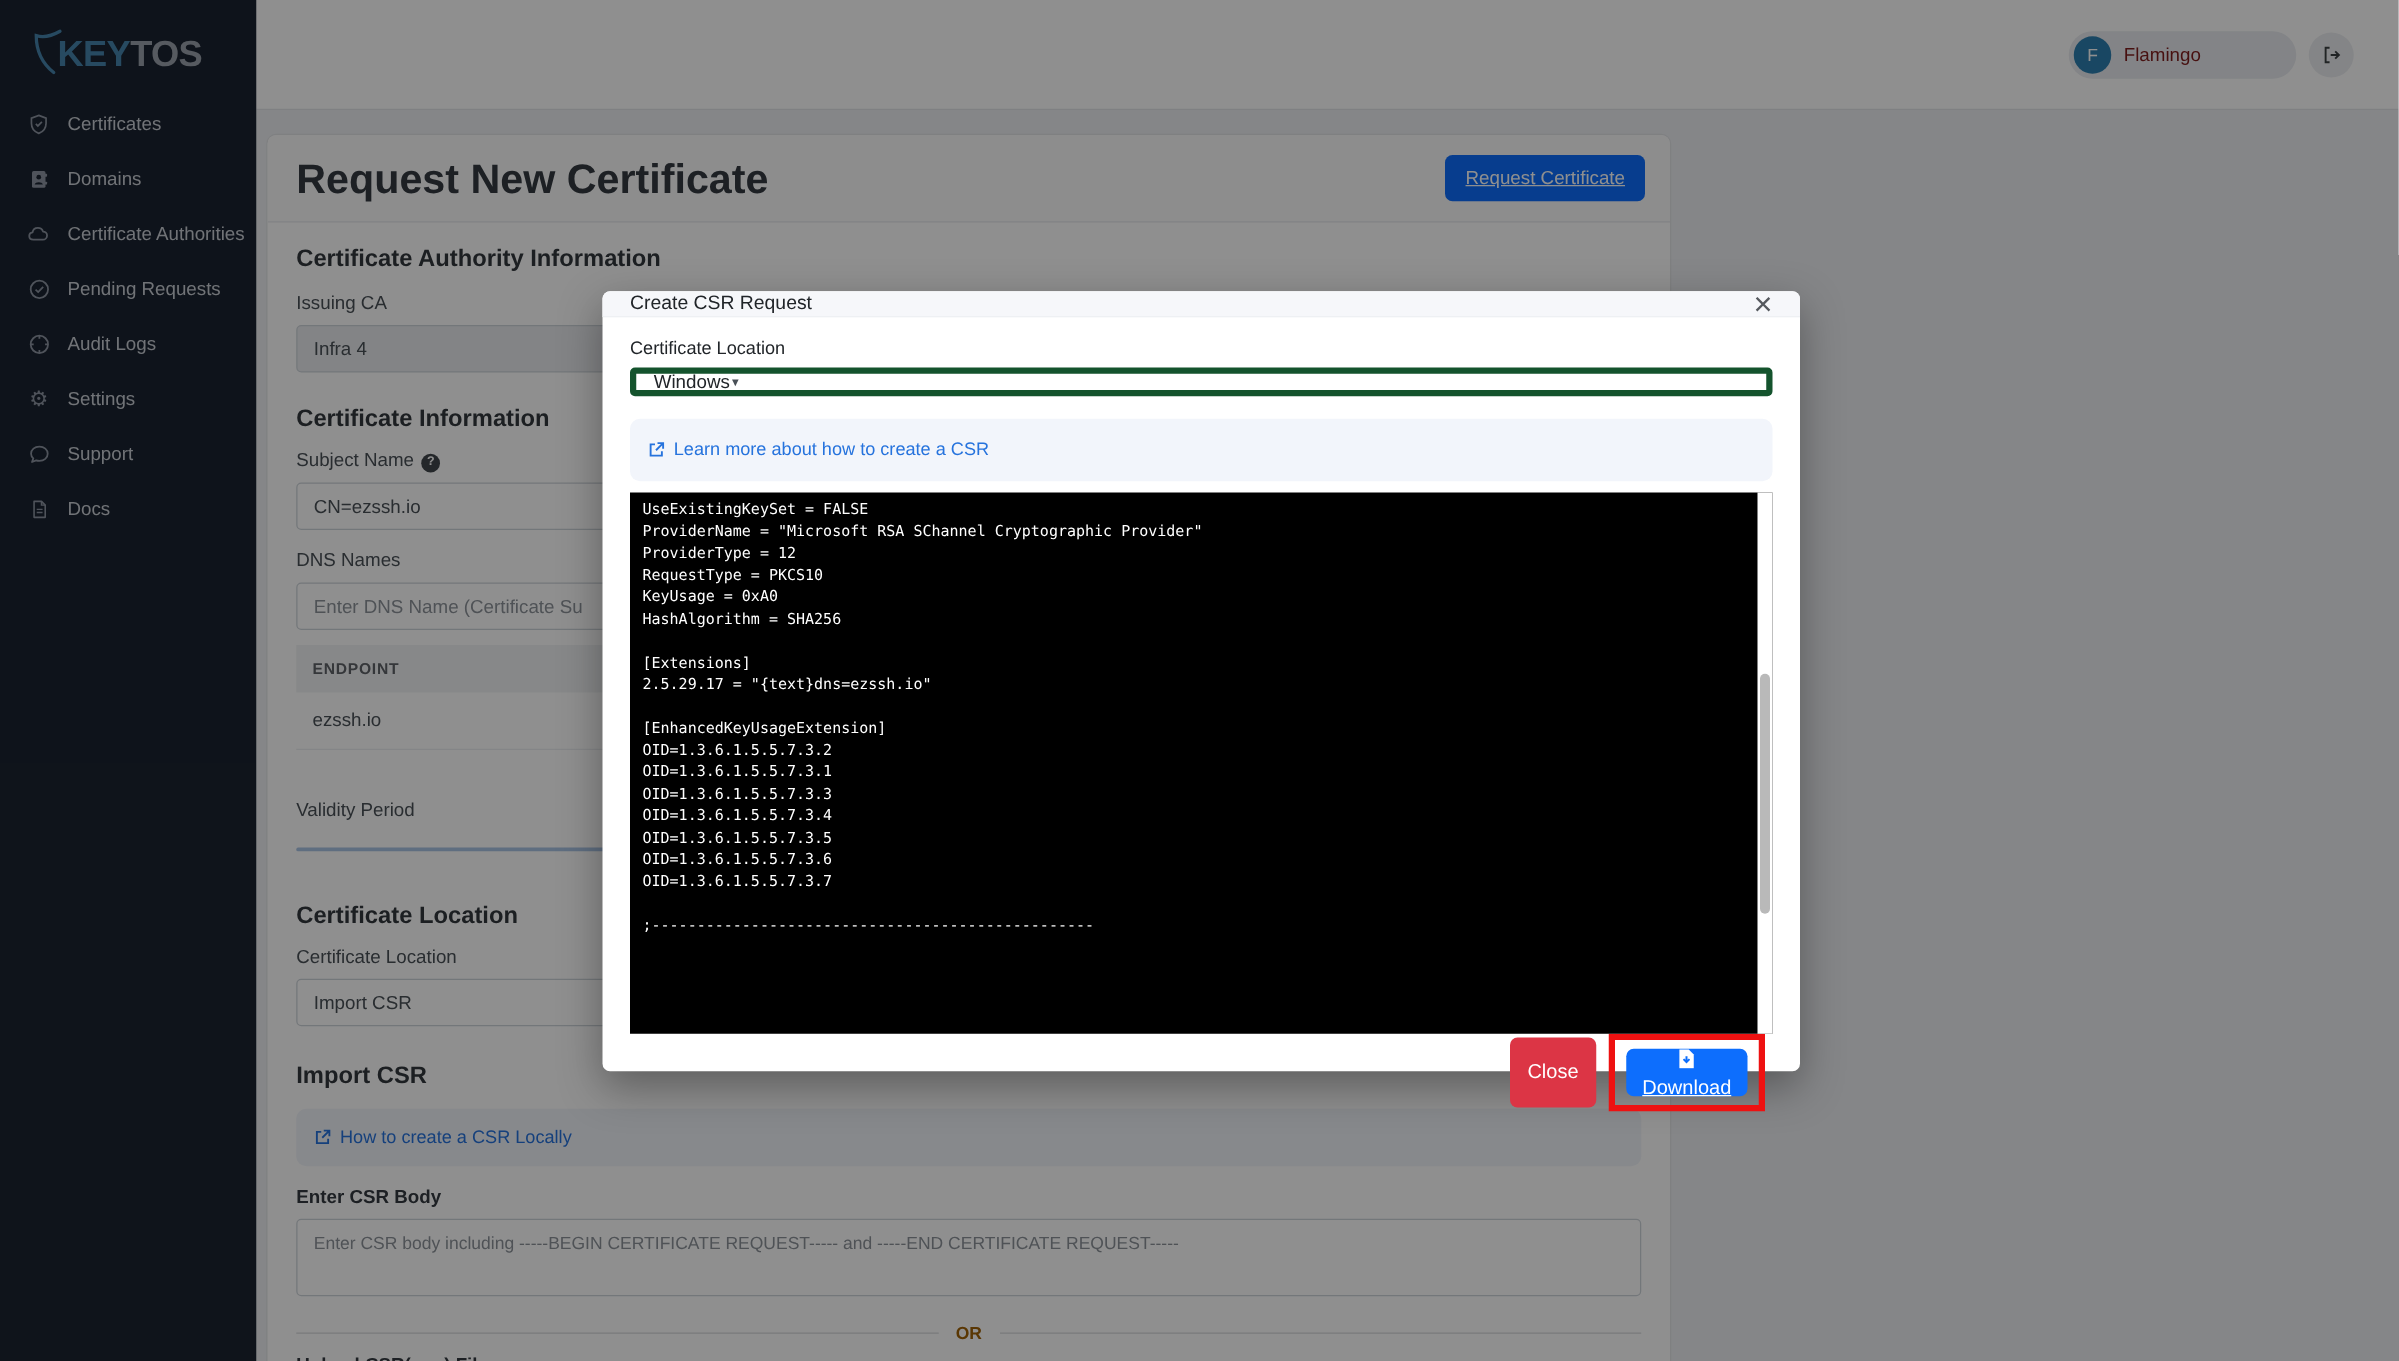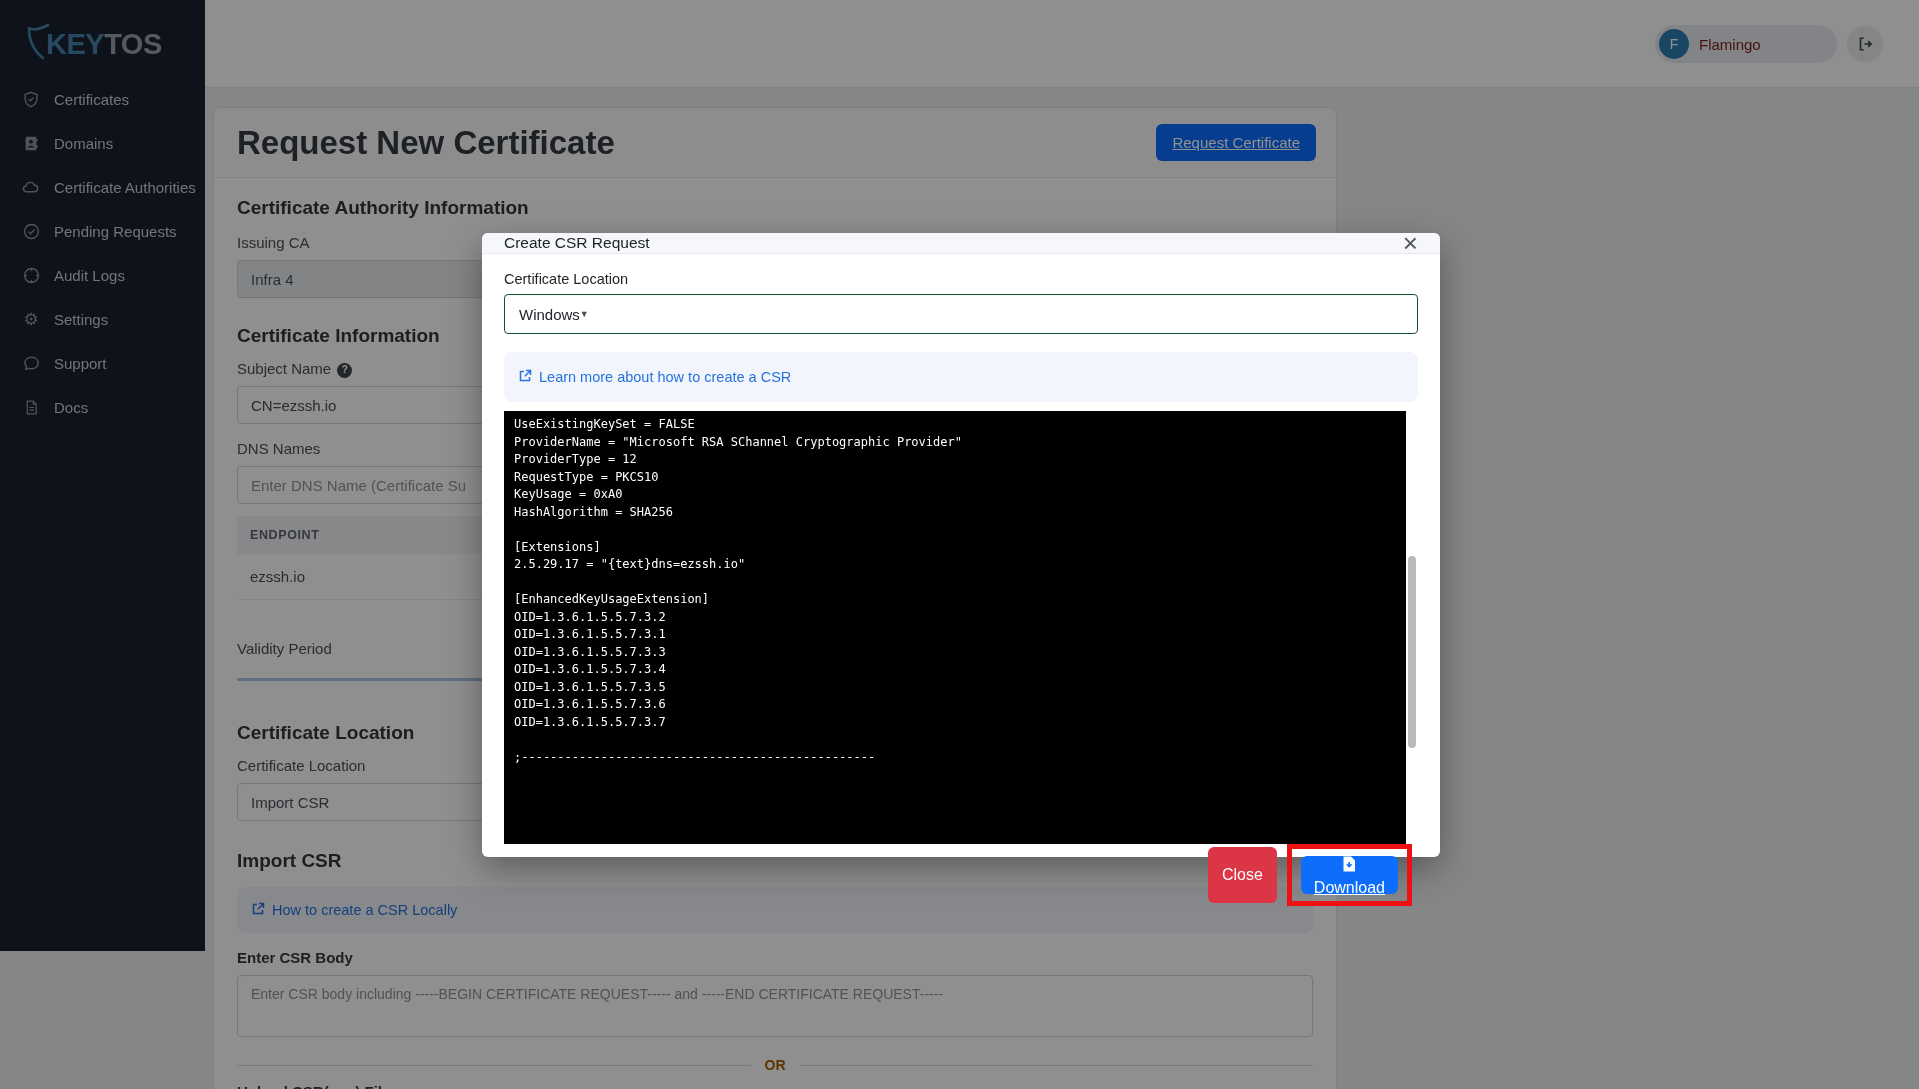--- a/index.html
+++ b/index.html
@@ -1,21 +1,21 @@
 <!DOCTYPE html>
 <html><head>
 <meta charset="utf-8">
 <style>
   * { margin:0; padding:0; box-sizing:border-box; }
   html,body { width:1919px; height:1089px; overflow:hidden; background:#edeff2;
               font-family:"Liberation Sans", sans-serif; }
   .app { position:relative; width:1919px; height:1089px; }
 
   
-  .sidebar { position:absolute; left:0; top:0; width:205px; height:951px; background:#1a2330; z-index:10; }
+  .sidebar { position:absolute; left:0; top:0; width:205px; height:1089px; background:#1a2330; z-index:10; }
   .logo { display:flex; align-items:center; padding:16px 0 0 26px; height:72px; }
   .logo-shield { margin-right:-6px; margin-top:-4px; }
   .logo-key { font-size:29px; font-weight:bold; color:#4684ad; letter-spacing:-0.5px; }
   .logo-tos { font-size:29px; font-weight:bold; color:#9aa1ab; letter-spacing:-0.5px; }
   .nav { padding-top:5px; }
   .nav-item { height:44px; display:flex; align-items:center; padding-left:21px; cursor:pointer; }
   .nav-item .nicon { width:20px; height:20px; display:flex; align-items:center; justify-content:center;
                      margin-right:13px; color:#8d95a2; font-size:17px; }
   .nav-item .nlabel { font-size:15px; color:#c9ced5; font-weight:500; }
 
@@ -53,40 +53,40 @@
   .help-dot { display:inline-flex; width:15px; height:15px; border-radius:50%; background:#41464b; color:#fff;
               font-size:10px; font-weight:bold; align-items:center; justify-content:center; margin-left:6px;
               vertical-align:1px; }
   table.ep { width:100%; border-collapse:collapse; margin-top:12px; }
   table.ep th { background:#f1f3f5; text-align:left; font-size:12.5px; color:#5f6368; letter-spacing:0.6px;
                 padding:12px 13px; font-weight:bold; }
   table.ep td { font-size:15px; color:#495057; padding:14px 13px; border-bottom:1px solid #eceef0; }
   .slider-rail { margin-top:20px; height:3px; background:#a9c4e4; border-radius:2px; width:100%; }
   .link-box { margin-top:14px; height:46px; background:#f1f4fa; border-radius:8px; display:flex;
               align-items:center; padding-left:14px; }
-  .blue-link { color:#2673dd; font-size:14.5px; display:inline-flex; align-items:flex-start; gap:7px;
+  .blue-link { color:#2673dd; font-size:14.5px; display:inline-flex; align-items:center; gap:7px;
                cursor:pointer; text-decoration:none; }
   textarea.csr-area { width:100%; height:62px; border:1px solid #ced4da; border-radius:4px; margin-top:8px;
                       font-size:14px; color:#0c4a6e; padding:10px 13px; resize:none; }
   .or-row { display:flex; align-items:center; gap:14px; margin-top:16px; }
   .or-row .line { flex:1; height:1px; background:#d7dadd; }
   .or-row .or { font-size:14px; font-weight:bold; color:#a16207; }
 
   
   .overlay { position:absolute; inset:0; background:rgba(0,0,0,0.44); z-index:50; }
   .modal { position:absolute; left:482px; top:233px; width:958px; height:624px; background:#fff;
            border-radius:6px; box-shadow:0 12px 34px rgba(0,0,0,0.35); z-index:100; display:flex;
            flex-direction:column; }
   .modal-header { height:48px; background:#f6f7fa; border-bottom:1px solid #e8eaee; border-radius:6px 6px 0 0;
                   display:flex; align-items:center; justify-content:space-between; padding:0 22px; }
   .modal-title { font-size:15.5px; color:#212529; }
   .modal-close { font-size:26px; color:#55595e; line-height:20px; cursor:pointer; font-weight:300; }
   .modal-body { padding:0 22px; flex:1; }
   .m-lbl { margin-top:17px; font-size:14.5px; color:#212529; }
-  .select { margin-top:7px; height:40px; border:1px solid #14532d; border-radius:4px; display:flex;
+  .select { margin-top:7px; height:23px; border:5px solid #14532d; border-radius:4px; display:flex;
             align-items:center; justify-content:flex-start; padding:0 14px; cursor:pointer; }
   .select .sel-val { font-size:15px; color:#212529; }
   .select .caret { font-size:9px; color:#495057; }
   .m-link-box { margin-top:18px; height:50px; background:#f2f5fb; border-radius:8px; display:flex;
                 align-items:center; padding-left:14px; }
   .code-wrap { margin-top:9px; position:relative; height:433px; background:#000; }
   .code-wrap pre { font-family:"DejaVu Sans Mono", monospace; font-size:12px; line-height:17.5px;
                    color:#ffffff; padding:5px 0 0 10px; white-space:pre; overflow:hidden; height:100%; }
   .fake-scrollbar { position:absolute; right:0; top:0; width:12px; height:100%; background:#ffffff; }
   .fake-thumb { position:absolute; left:2px; top:145px; width:8px; height:192px; background:#b9b9b9;

